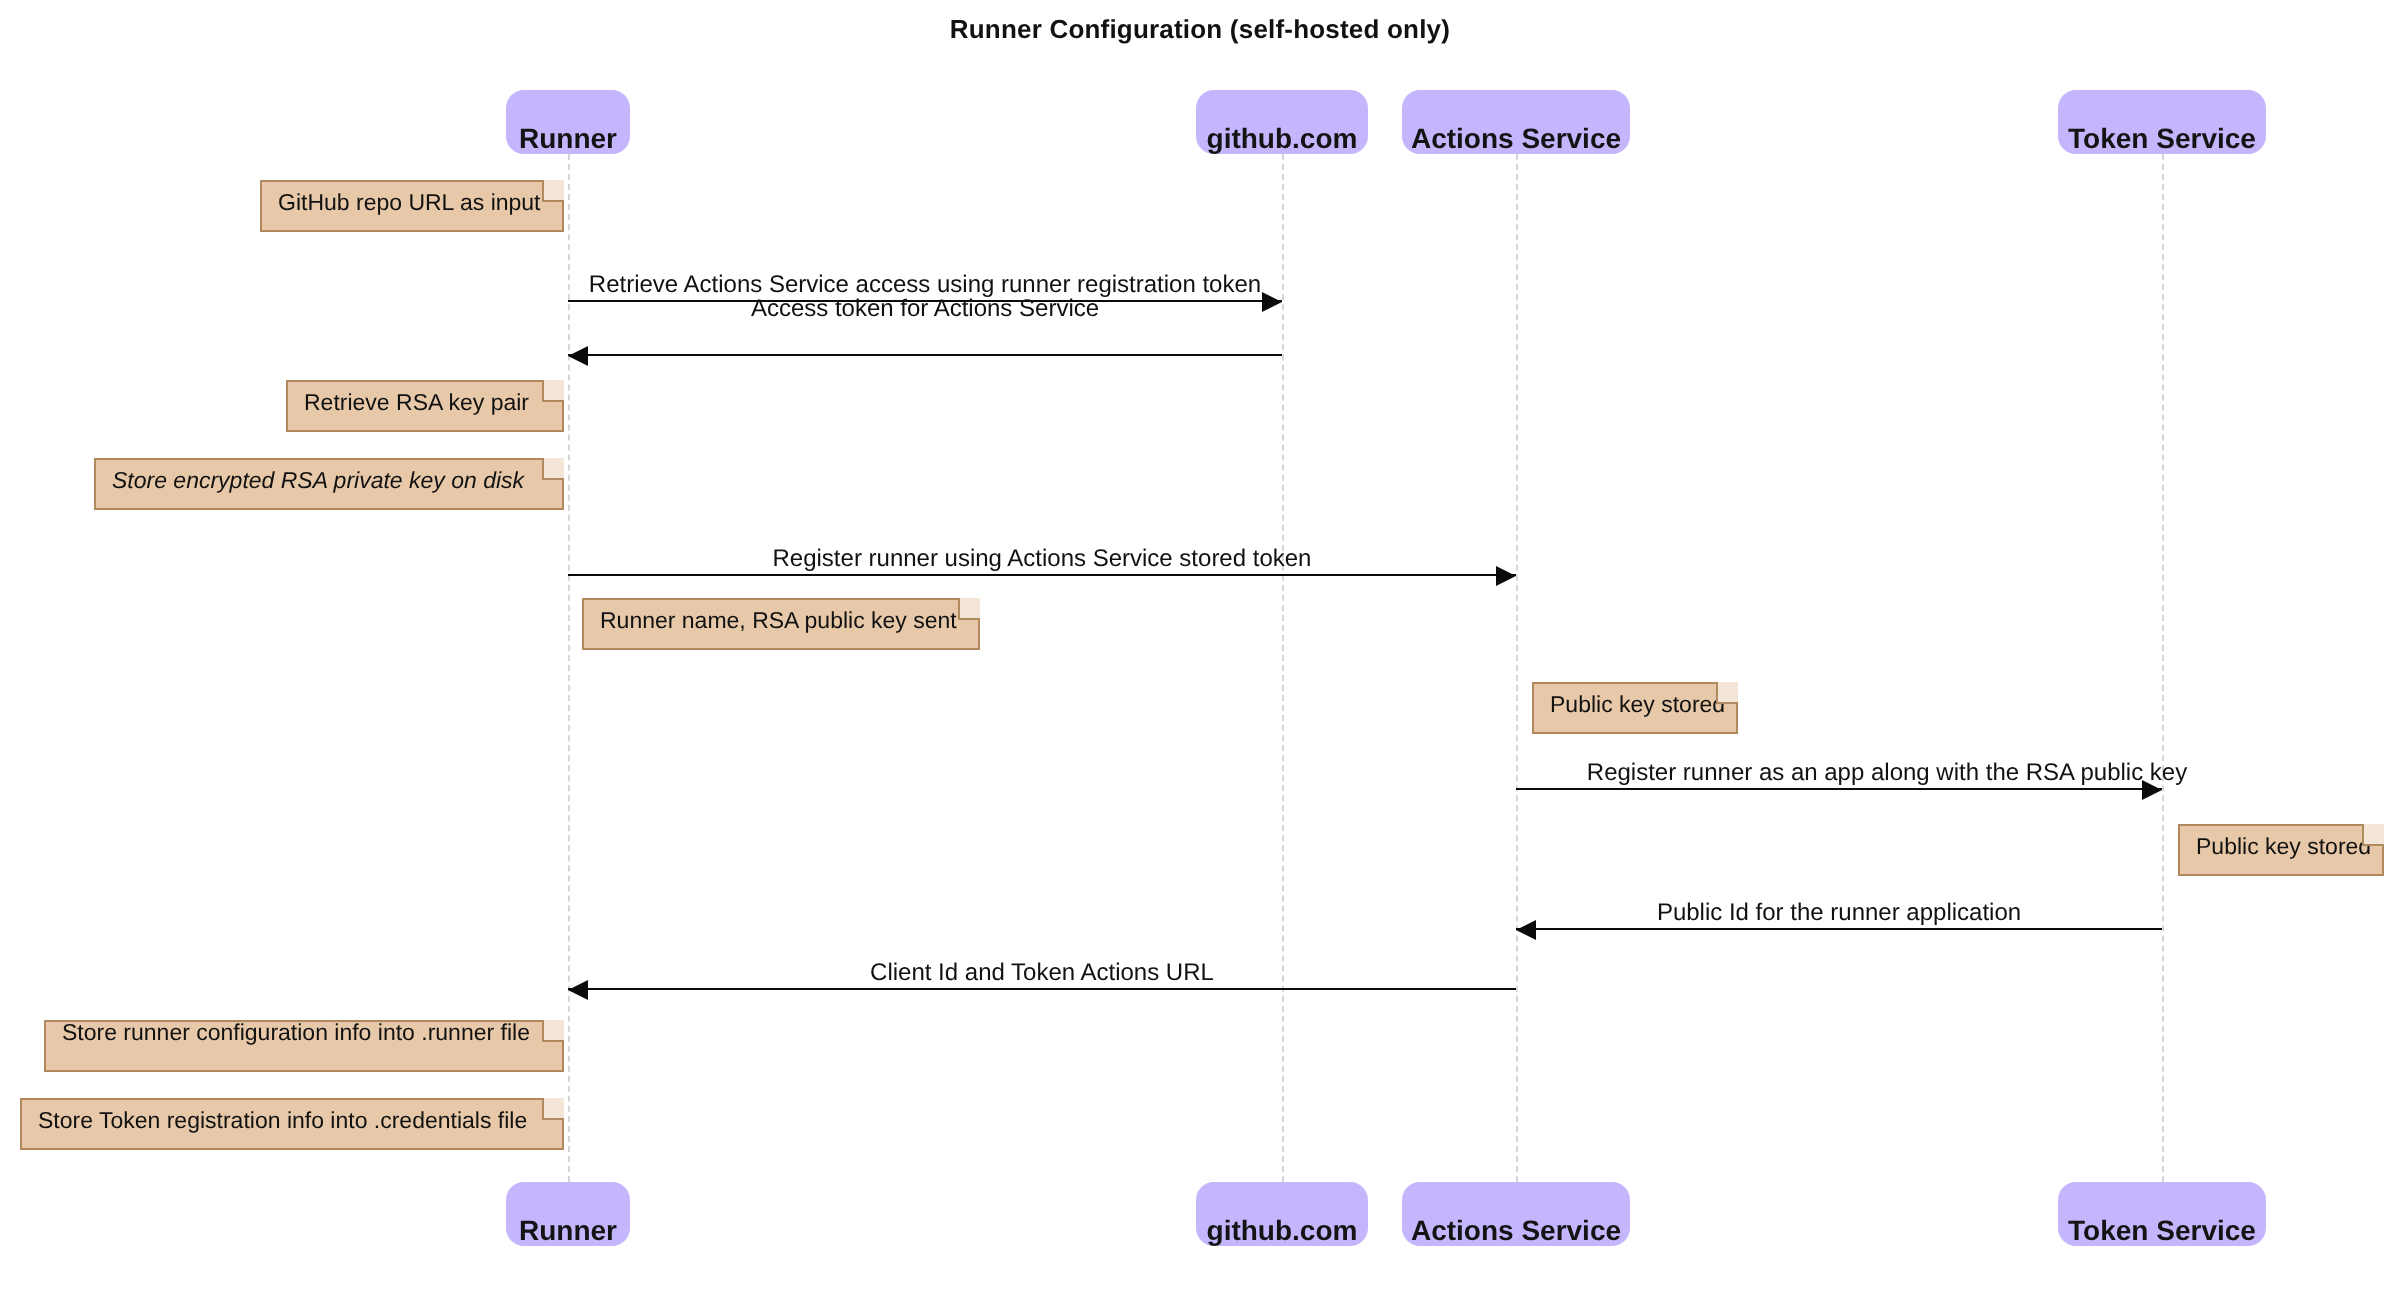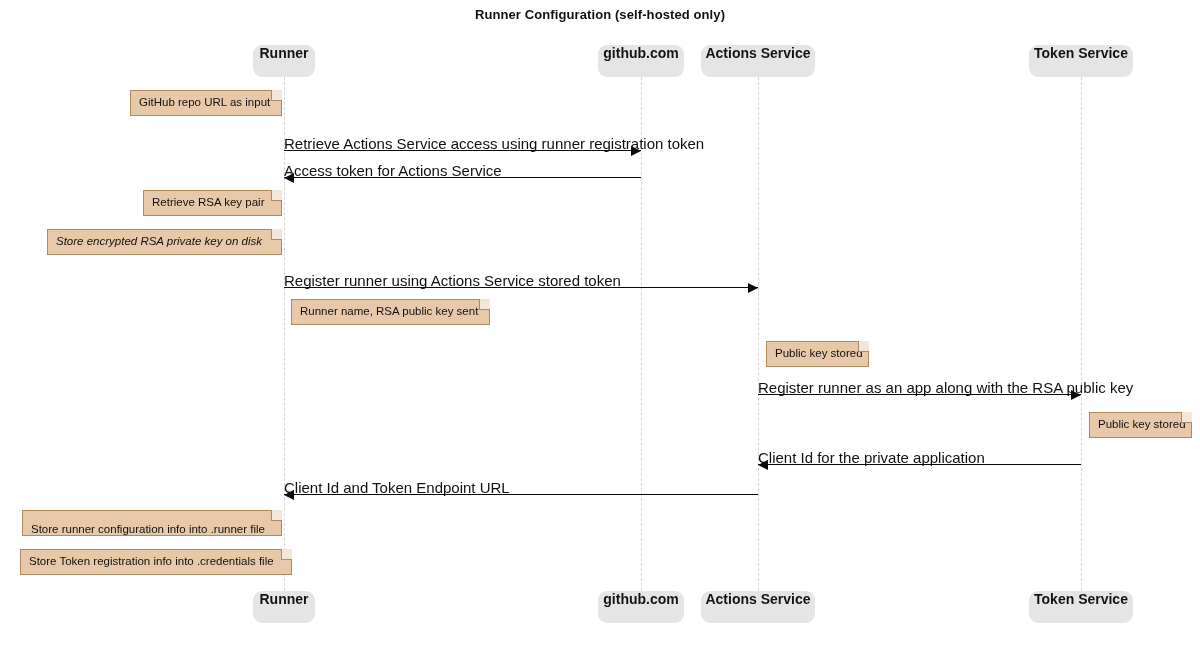--- a/index.html
+++ b/index.html
@@ -34,42 +34,42 @@
   
   .lifeline {
     position: absolute;
     width: 0;
     border-left: 1px dashed #d6d6d6;
   }
   
   .participant {
     position: absolute;
     height: 32px;
-    background: #e5e5e5;
+    background: #c4b5fd;
     border-radius: 9px;
     display: flex;
-    align-items: flex-start;
+    align-items: flex-end;
     justify-content: center;
     font-size: 14px;
     font-weight: bold;
     color: #141414;
     box-sizing: border-box;
     padding: 0 12px;
     white-space: nowrap;
   }
   
   .note {
     position: absolute;
     background: #e7c9a9;
     border: 1px solid #b08a5e;
     box-sizing: border-box;
     height: 26px;
     display: flex;
     align-items: center;
-    padding: 0 8px;
+    padding: 12px 8px;
     font-size: 11.5px;
     color: #111111;
     white-space: nowrap;
     line-height: 1;
   }
   .note .fold {
     position: absolute;
     top: -1px;
     right: -1px;
     width: 10px;
@@ -79,23 +79,24 @@
     border-bottom: 1px solid #b08a5e;
   }
   
   .msg {
     position: absolute;
     height: 0;
     border-top: 1.3px solid #0b0b0b;
   }
   .msg-label {
     position: absolute;
-    font-size: 15px;
+    font-size: 12px;
     color: #111111;
     white-space: nowrap;
+    text-align: center;
     line-height: 1;
   }
   .arrowhead {
     position: absolute;
     width: 0;
     height: 0;
     border-top: 5px solid transparent;
     border-bottom: 5px solid transparent;
   }
   .arrow-right { border-left: 10px solid #0b0b0b; }
@@ -111,33 +112,33 @@
       <div class="lifeline" style="left: 641px; top: 77px; height: 514px;"></div>
       <div class="lifeline" style="left: 758px; top: 77px; height: 514px;"></div>
       <div class="lifeline" style="left: 1081px; top: 77px; height: 514px;"></div>
     </div>
   <div id="messages">
       <div class="msg" style="left: 284px; top: 150px; width: 357px;"></div>
       <div class="arrowhead arrow-right" style="top: 145.5px; left: 631px;"></div>
       <div class="msg-label" style="left: 284px; width: 357px; top: 136px;">Retrieve Actions Service access using runner registration token</div>
       <div class="msg" style="left: 284px; top: 177px; width: 357px;"></div>
       <div class="arrowhead arrow-left" style="top: 172.5px; left: 284px;"></div>
-      <div class="msg-label" style="left: 284px; width: 357px; top: 163px;">Access token for Actions Service</div>
+      <div class="msg-label" style="left: 284px; width: 357px; top: 148px;">Access token for Actions Service</div>
       <div class="msg" style="left: 284px; top: 287px; width: 474px;"></div>
       <div class="arrowhead arrow-right" style="top: 282.5px; left: 748px;"></div>
       <div class="msg-label" style="left: 284px; width: 474px; top: 273px;">Register runner using Actions Service stored token</div>
       <div class="msg" style="left: 758px; top: 394px; width: 323px;"></div>
       <div class="arrowhead arrow-right" style="top: 389.5px; left: 1071px;"></div>
-      <div class="msg-label" style="left: 758px; width: 323px; top: 380px;">Register runner as an app along with the RSA public key</div>
+      <div class="msg-label" style="left: 758px; width: 323px; top: 380px; padding-left: 24px;">Register runner as an app along with the RSA public key</div>
       <div class="msg" style="left: 758px; top: 464px; width: 323px;"></div>
       <div class="arrowhead arrow-left" style="top: 459.5px; left: 758px;"></div>
-      <div class="msg-label" style="left: 758px; width: 323px; top: 450px;">Client Id for the private application</div>
+      <div class="msg-label" style="left: 758px; width: 323px; top: 450px;">Public Id for the runner application</div>
       <div class="msg" style="left: 284px; top: 494px; width: 474px;"></div>
       <div class="arrowhead arrow-left" style="top: 489.5px; left: 284px;"></div>
-      <div class="msg-label" style="left: 284px; width: 474px; top: 480px;">Client Id and Token Endpoint URL</div>
+      <div class="msg-label" style="left: 284px; width: 474px; top: 480px;">Client Id and Token Actions URL</div>
     </div>
   <div id="notes">
       <div class="note" style="left: 130px; top: 90px; width: 152px;">
         <span>GitHub repo URL as input</span>
         <span class="fold"></span>
       </div>
       <div class="note" style="left: 143px; top: 190px; width: 139px;">
         <span>Retrieve RSA key pair</span>
         <span class="fold"></span>
       </div>
@@ -154,21 +155,21 @@
         <span class="fold"></span>
       </div>
       <div class="note" style="left: 1089px; top: 412px; width: 103px;">
         <span>Public key stored</span>
         <span class="fold"></span>
       </div>
       <div class="note" style="left: 22px; top: 510px; width: 260px; align-items: flex-end;">
         <span>Store runner configuration info into .runner file</span>
         <span class="fold"></span>
       </div>
-      <div class="note" style="left: 20px; top: 549px; width: 272px; align-items: center;">
+      <div class="note" style="left: 10px; top: 549px; width: 272px; align-items: center;">
         <span>Store Token registration info into .credentials file</span>
         <span class="fold"></span>
       </div>
     </div>
   <div id="participants-top">
       <div class="participant" style="left: 253px; top: 45px; width: 62px;">
         <span>Runner</span>
       </div>
       <div class="participant" style="left: 598px; top: 45px; width: 86px;">
         <span>github.com</span>

